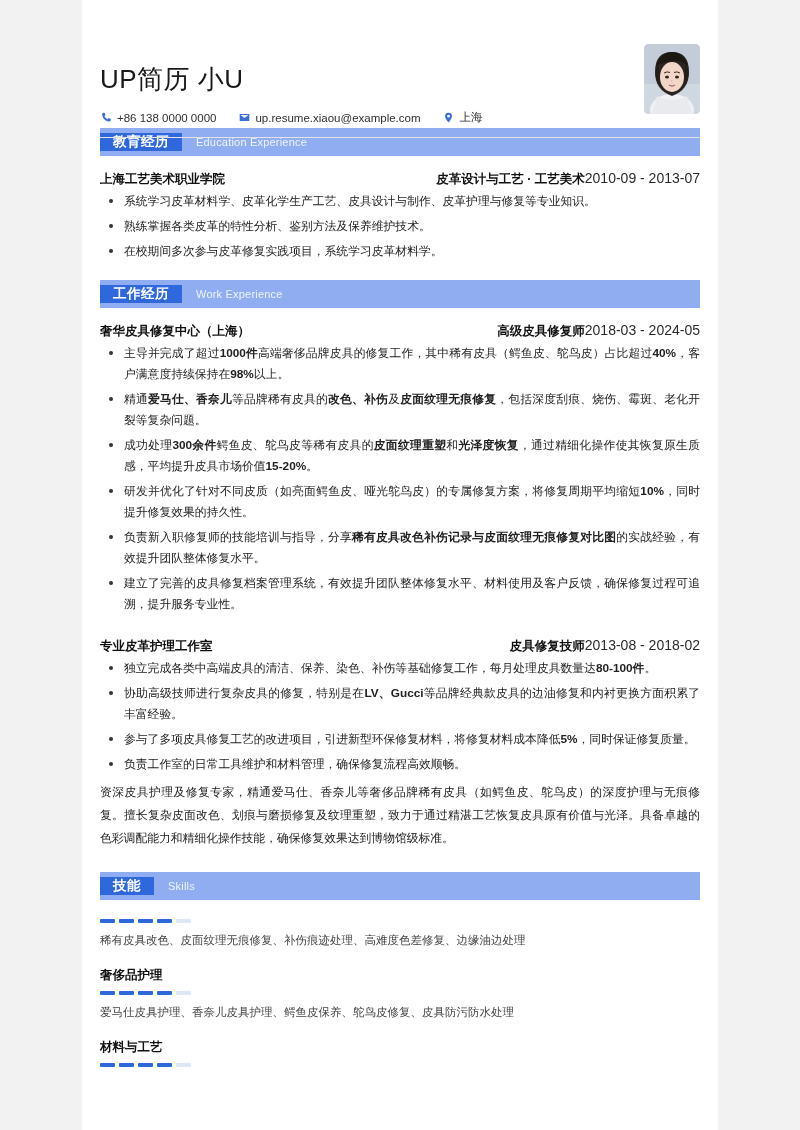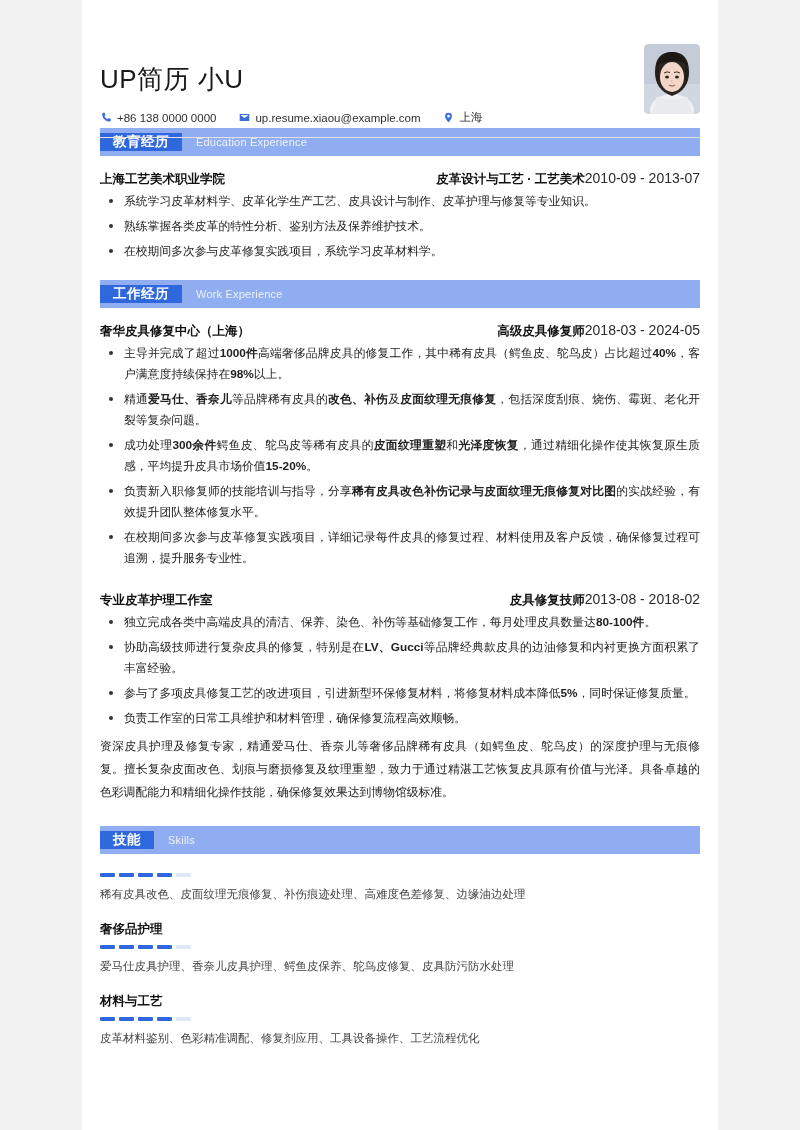--- a/index.html
+++ b/index.html
@@ -261,22 +261,23 @@
     <div class="entry">
       <div class="entry-head">
         <div class="org">奢华皮具修复中心（上海）</div>
         <div class="role">高级皮具修复师</div>
         <div class="date">2018-03 - 2024-05</div>
       </div>
       <ul class="bullets">
         <li>主导并完成了超过<b>1000件</b>高端奢侈品牌皮具的修复工作，其中稀有皮具（鳄鱼皮、鸵鸟皮）占比超过<b>40%</b>，客户满意度持续保持在<b>98%</b>以上。</li>
         <li>精通<b>爱马仕、香奈儿</b>等品牌稀有皮具的<b>改色、补伤</b>及<b>皮面纹理无痕修复</b>，包括深度刮痕、烧伤、霉斑、老化开裂等复杂问题。</li>
         <li>成功处理<b>300余件</b>鳄鱼皮、鸵鸟皮等稀有皮具的<b>皮面纹理重塑</b>和<b>光泽度恢复</b>，通过精细化操作使其恢复原生质感，平均提升皮具市场价值<b>15-20%</b>。</li>
+        <li>研发并优化了针对不同皮质（如亮面鳄鱼皮、哑光鸵鸟皮）的专属修复方案，将修复周期平均缩短<b>10%</b>，同时提升修复效果的持久性。</li>
         <li>负责新入职修复师的技能培训与指导，分享<b>稀有皮具改色补伤记录与皮面纹理无痕修复对比图</b>的实战经验，有效提升团队整体修复水平。</li>
-        <li>在校期间多次参与皮革修复实践项目，详细记录每件皮具的修复过程、材料使用及客户反馈，确保修复过程可追溯，提升服务专业性。</li>
+        <li>建立了完善的皮具修复档案管理系统，有效提升团队整体修复水平、材料使用及客户反馈，确保修复过程可追溯，提升服务专业性。</li>
       </ul>
     </div>
 
     <div class="entry-gap"></div>
 
     <div class="entry">
       <div class="entry-head">
         <div class="org">专业皮革护理工作室</div>
         <div class="role">皮具修复技师</div>
         <div class="date">2013-08 - 2018-02</div>
@@ -320,16 +321,15 @@
     </div>
     <div class="skill">
       <div class="skill-name">材料与工艺</div>
       <div class="rating">
           <span class="on"></span>
           <span class="on"></span>
           <span class="on"></span>
           <span class="on"></span>
           <span></span>
         </div>
-      <div class="skill-desc">皮革材料鉴别、色彩精准调配、修复剂应用、工具设备操作、工艺流程优化</div>
     </div>
   </div>
 </div>
 
 </body></html>

